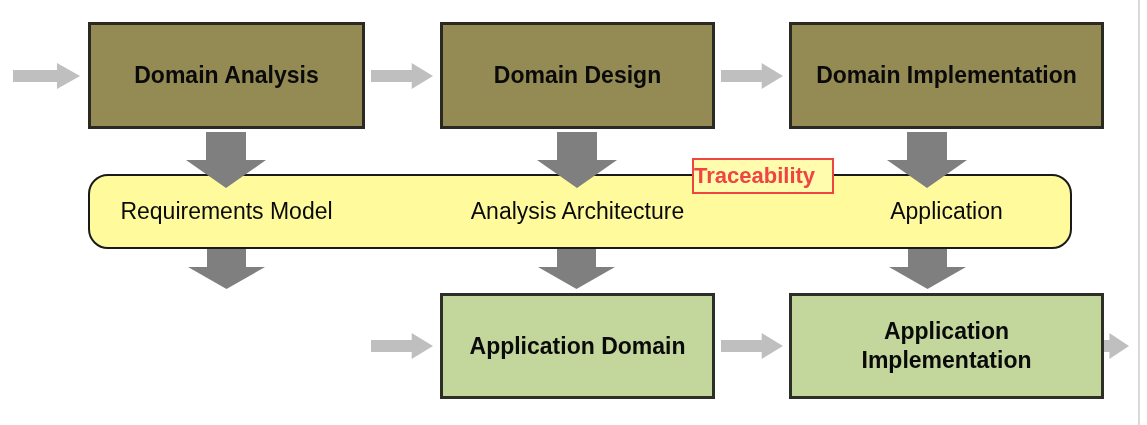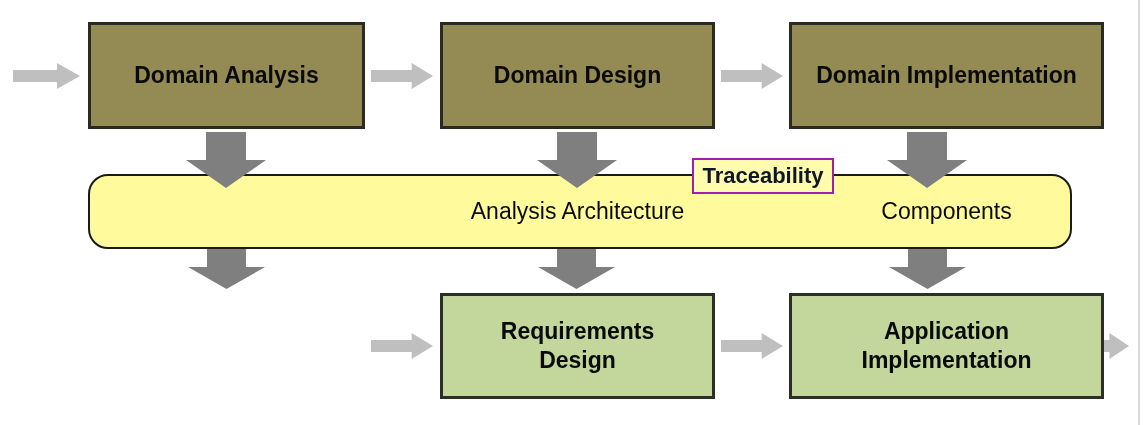--- a/index.html
+++ b/index.html
@@ -60,27 +60,26 @@
     color: #0a0a0a;
     z-index: 2;
     white-space: nowrap;
   }
   #trace-tag {
     position: absolute;
     left: 692px; top: 158px;
     width: 142px; height: 36px;
     box-sizing: border-box;
     background: #FFFCAD;
-    border: 2px solid #a21caf;
+    border: 2px solid #ef4444;
     display: flex;
     align-items: center;
-    justify-content: center;
     font-size: 22px;
     font-weight: 700;
-    color: #0f172a;
+    color: #ef4444;
     z-index: 4;
   }
   .arrow { position: absolute; }
   .arrow svg { display: block; }
   .arrow-down-upper { top: 132px; width: 80px; height: 56px; z-index: 3; }
   .arrow-down-lower { top: 247px; width: 77px; height: 42px; z-index: 0; }
   .arrow-right { top: 63px; width: 62px; height: 26px; z-index: 0; }
   .arrow-right-bottom { top: 333px; }
   #page-edge {
     position: absolute;
@@ -132,22 +131,23 @@
       <polygon points="20,0 60,0 60,28 80,28 40,56 0,28 20,28" fill="#7F7F7F"></polygon>
     </svg>
   </div>
   <div class="arrow arrow-down-upper" style="left:887px;">
     <svg width="80" height="56" viewBox="0 0 80 56" preserveAspectRatio="none">
       <polygon points="20,0 60,0 60,28 80,28 40,56 0,28 20,28" fill="#7F7F7F"></polygon>
     </svg>
   </div>
 
   <div id="band"></div>
+  <div class="band-label col1">Requirements Model</div>
   <div class="band-label col2">Analysis Architecture</div>
-  <div class="band-label col3">Components</div>
+  <div class="band-label col3">Application</div>
 
   <div id="trace-tag">
     <span>Traceability</span>
   </div>
 
   <div class="arrow arrow-down-lower" style="left:188px;">
     <svg width="77" height="42" viewBox="0 0 77 42" preserveAspectRatio="none">
       <polygon points="19,0 58,0 58,20 77,20 38.5,42 0,20 19,20" fill="#7F7F7F"></polygon>
     </svg>
   </div>
@@ -156,21 +156,21 @@
       <polygon points="19,0 58,0 58,20 77,20 38.5,42 0,20 19,20" fill="#7F7F7F"></polygon>
     </svg>
   </div>
   <div class="arrow arrow-down-lower" style="left:889px;">
     <svg width="77" height="42" viewBox="0 0 77 42" preserveAspectRatio="none">
       <polygon points="19,0 58,0 58,20 77,20 38.5,42 0,20 19,20" fill="#7F7F7F"></polygon>
     </svg>
   </div>
 
   <div class="box app col2">
-    <span>Requirements Design</span>
+    <span>Application Domain</span>
   </div>
   <div class="box app col3">
     <span>Application Implementation</span>
   </div>
 
   <div class="arrow arrow-right arrow-right-bottom" style="left:371px;">
     <svg width="62" height="26" viewBox="0 0 64 26" preserveAspectRatio="none">
       <polygon points="0,7 42,7 42,0 64,13 42,26 42,19 0,19" fill="#BFBFBF"></polygon>
     </svg>
   </div>

